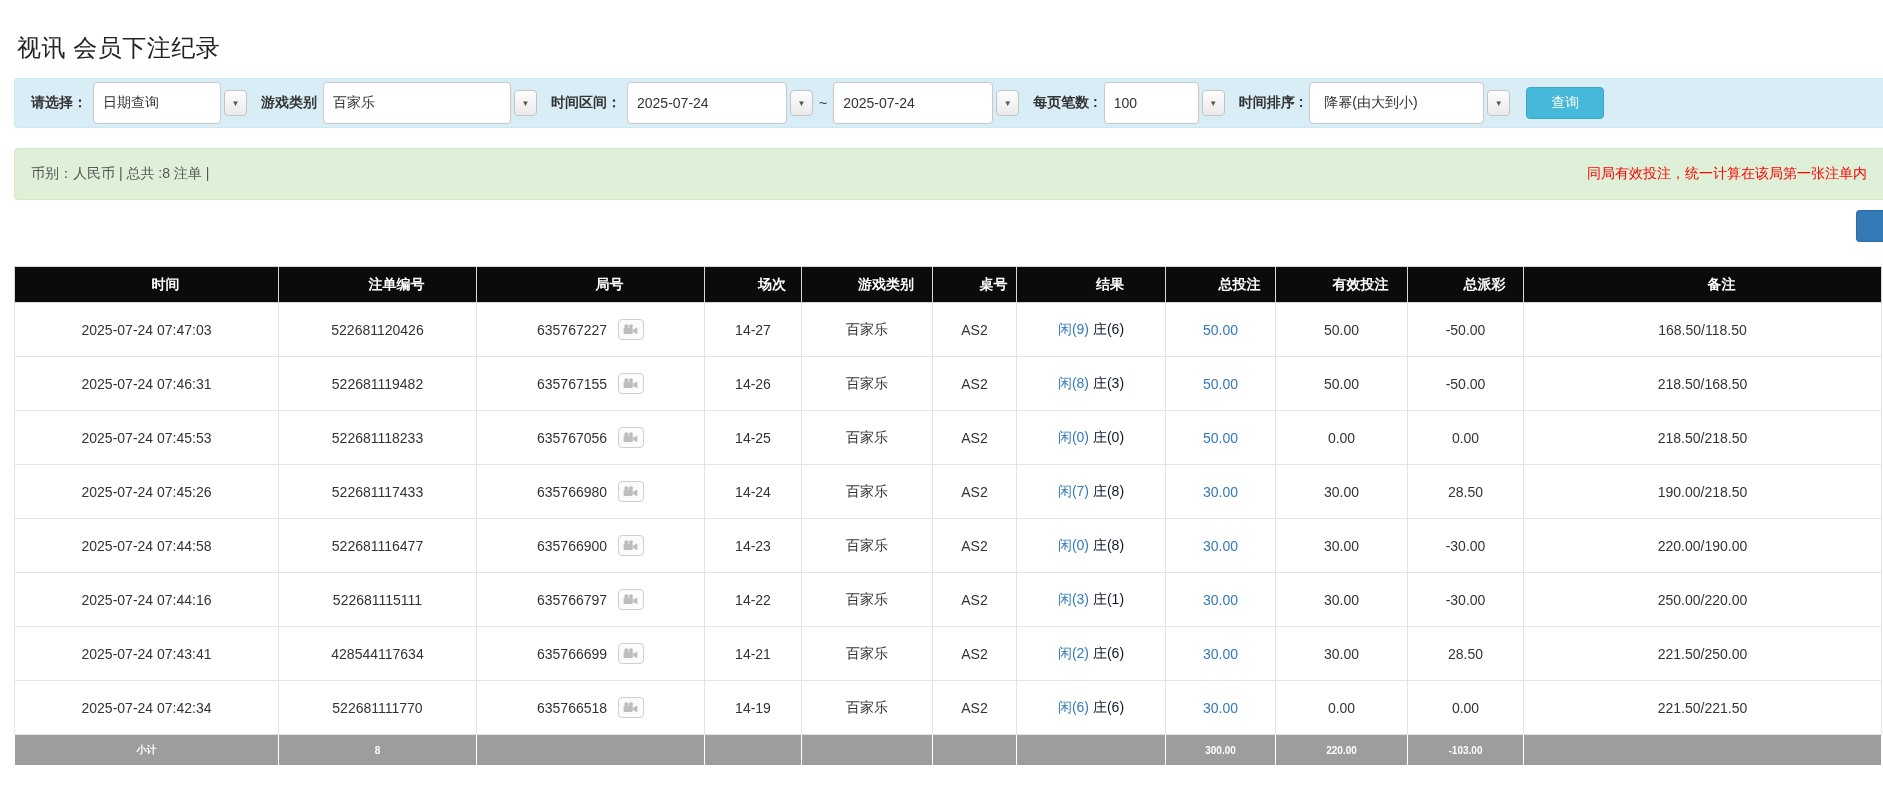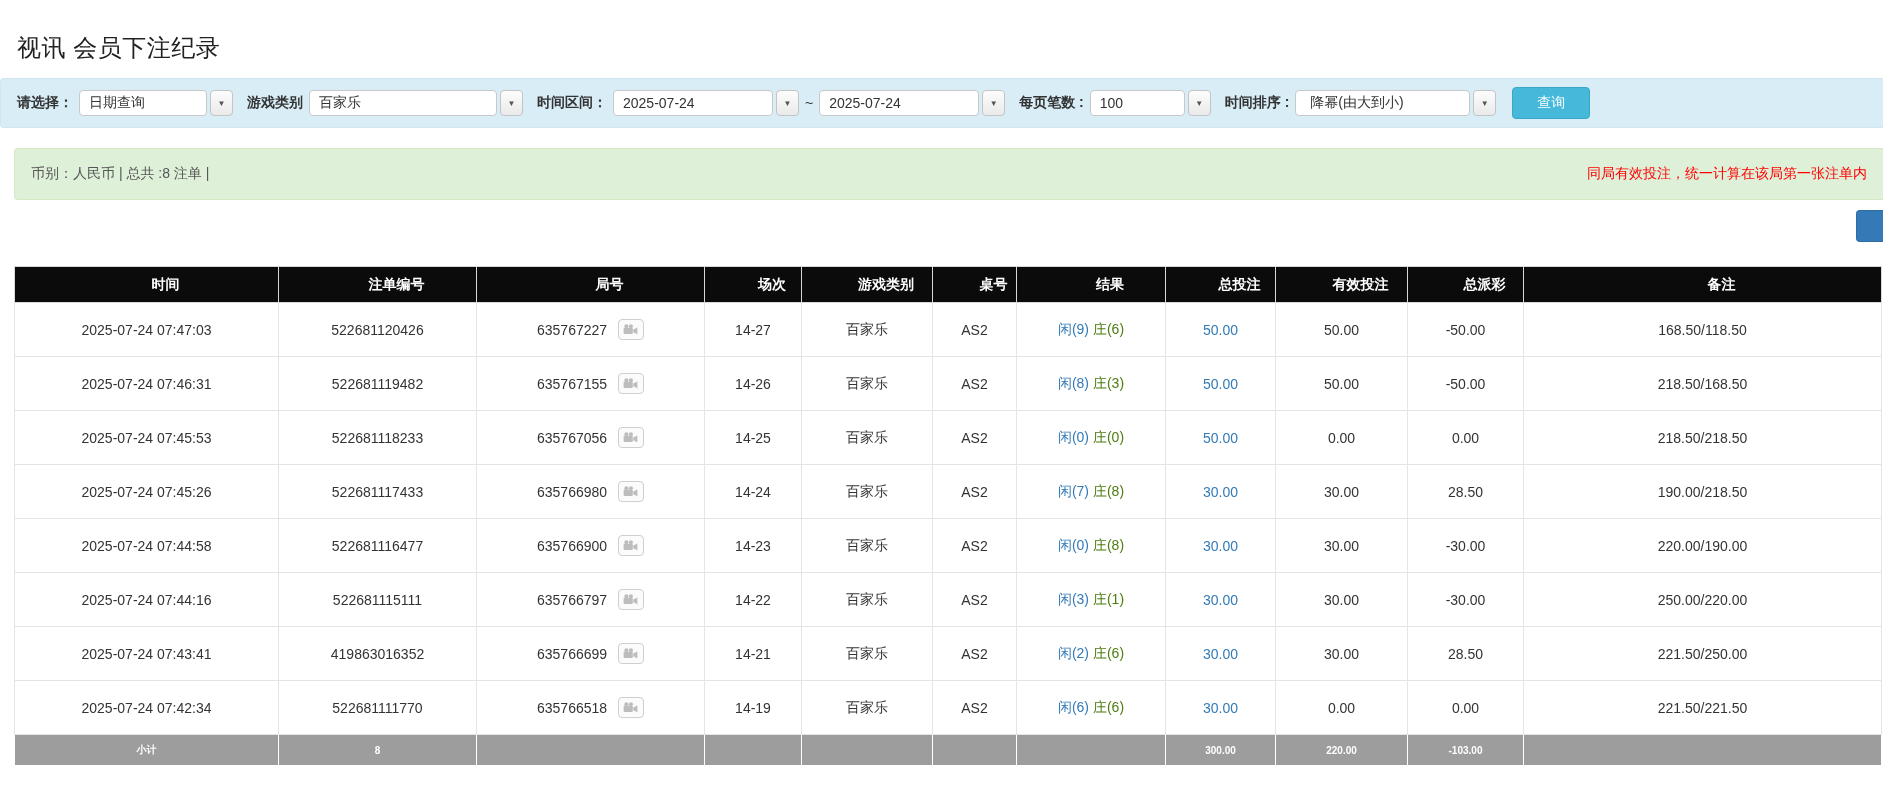--- a/index.html
+++ b/index.html
@@ -8,29 +8,29 @@
     width:1883px; height:807px; position:relative; overflow:hidden;
     background:#ffffff; color:#333;
     font-family:"Liberation Sans","DejaVu Sans",sans-serif;
   }
   .page-title {
     font-size:24px; font-weight:400; color:#222;
     margin:32px 0 14px 17px; letter-spacing:0.5px;
   }
   
   .filter-bar {
-    height:50px; background:#d9edf7;
+    margin-left:14px; height:50px; background:#d9edf7;
     border:1px solid #cfe7f3; border-right:none; border-radius:4px 0 0 4px;
     display:flex; align-items:center; padding:0 14px; white-space:nowrap;
   }
   .flabel { font-size:14px; font-weight:bold; color:#333; margin:0 6px 0 14px; }
   .flabel:first-child { margin-left:2px; }
   .combo { display:flex; align-items:center; }
   .combo input {
-    height:26px; border:1px solid #c8c8c8; border-radius:4px;
+    height:42px; border:1px solid #c8c8c8; border-radius:4px;
     padding:0 9px; font-size:14px; color:#333; background:#fff; outline:none;
   }
   .caret-btn {
     width:23px; height:26px; margin-left:3px; flex:0 0 auto;
     border:1px solid #c4c4c4; border-radius:4px;
     background:linear-gradient(#fdfdfd,#eaeaea);
     display:flex; align-items:center; justify-content:center;
     font-size:8px; color:#555; cursor:pointer;
   }
   .tilde { margin:0 6px; font-size:14px; color:#333; }
@@ -66,21 +66,21 @@
   }
   table.records td {
     height:54px; text-align:center; font-size:14px; color:#333;
     border:1px solid #e4e4e4; background:#fff; overflow:hidden;
   }
   table.records tfoot td {
     background:#9d9d9d; color:#fff; font-weight:bold;
     height:31px; border:1px solid #fff; font-size:10px;
   }
   .blue { color:#337ab7;margin-top:8px; }
-  .red  { color:#4d7c0f; }
+  .red  { color:#0f172a; }
   .neg  { color:#ff0000; }
   tfoot td.neg { color:#ff0000; }
   .video-icon {
     display:inline-flex; align-items:center; justify-content:center;
     width:26px; height:21px; margin-left:7px; vertical-align:middle;
     border:1px solid #cfcfcf; border-radius:4px;
     background:#fbfbfb; cursor:pointer;
   }
   .video-icon svg { display:block; }
   .round-num { vertical-align:middle; }
@@ -347,21 +347,21 @@
     <td>
       <span class="blue">30.00</span>
     </td>
     <td>30.00</td>
     <td class="neg">-30.00</td>
     <td>250.00/220.00</td>
   </tr>
 
   <tr>
     <td>2025-07-24 07:43:41</td>
-    <td>419863016352</td>
+    <td>428544117634</td>
     <td>
       <span class="round-num">635766699</span>
       <span class="video-icon">
         <svg width="15" height="11" viewBox="0 0 16 12" xmlns="http://www.w3.org/2000/svg">
           <circle cx="3.5" cy="2.5" r="2.2" fill="#bdbdbd"></circle>
           <circle cx="8.5" cy="2.5" r="2.2" fill="#bdbdbd"></circle>
           <rect x="0.5" y="4" width="10" height="7" rx="1.2" fill="#bdbdbd"></rect>
           <polygon points="11,6 15.5,3.8 15.5,11.2 11,9" fill="#bdbdbd"></polygon>
         </svg>
       </span>

